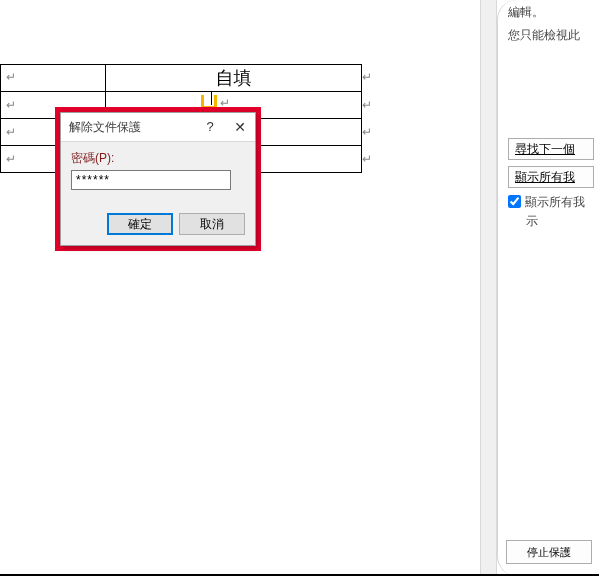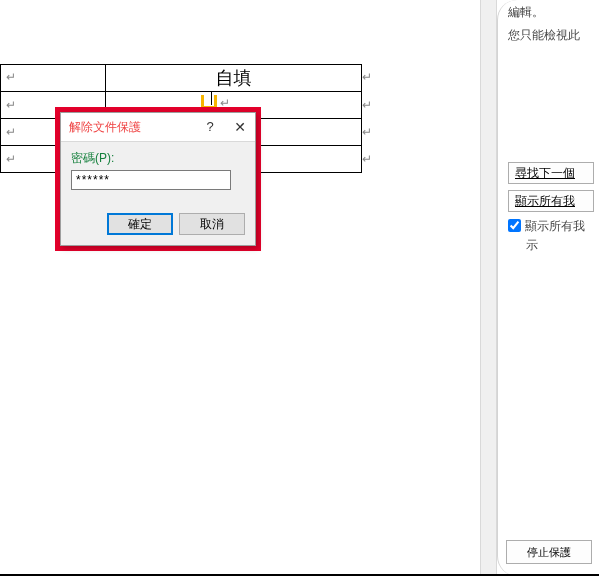--- a/index.html
+++ b/index.html
@@ -99,41 +99,41 @@
     height: 28px;
     background: #fff;
     border-bottom: 1px solid #d9d9d9;
     display: flex;
     align-items: center;
     padding-left: 8px;
     position: relative;
   }
   .dlg-title {
     font-size: 12px;
-    color: #ef4444;
+    color: #404040;
   }
   .dlg-help, .dlg-close {
     position: absolute;
     top: 0;
     width: 30px;
     height: 28px;
     line-height: 28px;
     text-align: center;
     font-size: 13px;
     color: #333;
   }
   .dlg-help { right: 30px; }
   .dlg-close { right: 0; font-size: 14px; }
 
   .dlg-body {
     padding: 8px 10px 0 10px;
   }
   .dlg-label {
     font-size: 12px;
-    color: #15803d;
+    color: #7f1d1d;
     margin-bottom: 3px;
   }
   .dlg-input {
     width: 160px;
     height: 20px;
     border: 1px solid #7a7a7a;
     background: #fff;
     font-family: inherit;
     font-size: 12px;
     padding: 0 4px;
@@ -312,21 +312,21 @@
         <button class="dlg-btn">取消</button>
       </div>
     </div>
   </div>
 </div>
 
 <div class="vscroll"></div>
 
 <div class="side-panel">
   <p>編輯。</p>
-  <p style="margin-bottom:32px;">您只能檢視此</p>
+  <p style="margin-bottom:8px;">您只能檢視此</p>
 
   <div style="height:86px;"></div>
 
   <button class="panel-btn">尋找下一個</button>
   <button class="panel-btn">顯示所有我</button>
 
   <label class="panel-check-row">
     <input type="checkbox" checked="" style="">
     <span>顯示所有我</span>
   </label>

